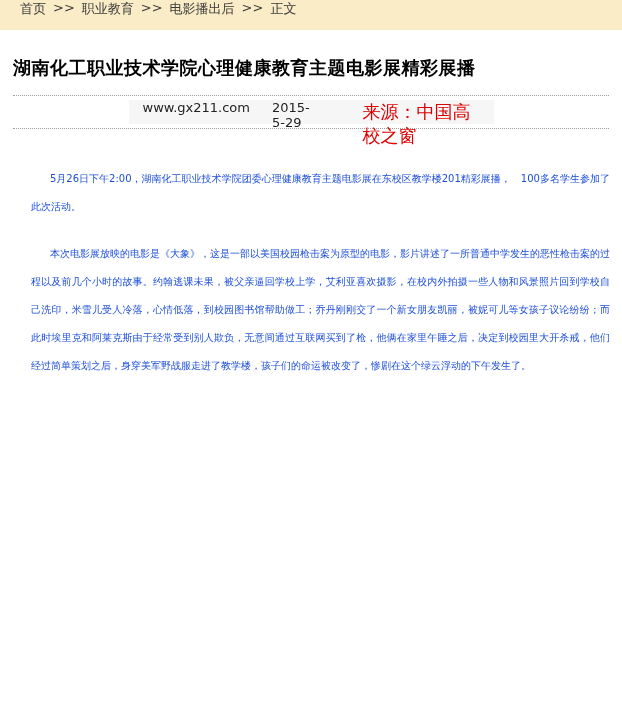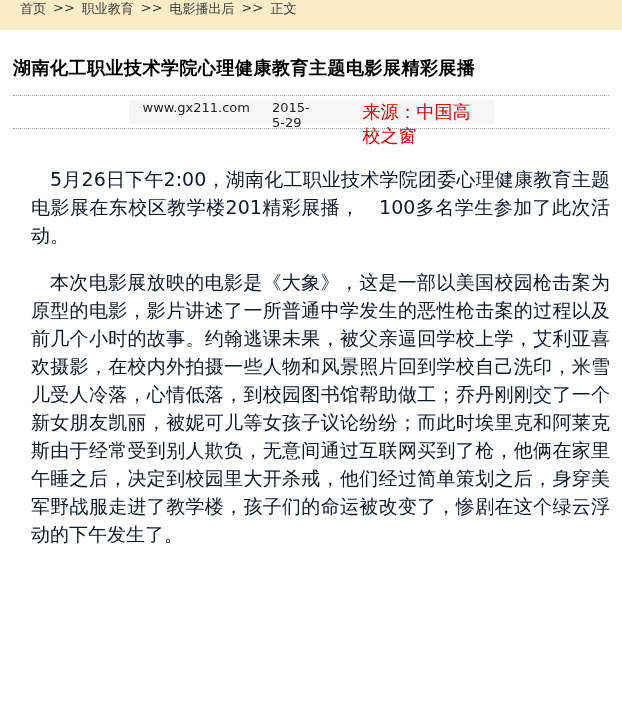--- a/index.html
+++ b/index.html
@@ -56,23 +56,23 @@
   .meta-date { margin-left: 22px; }
   .meta-source {
     margin-left: 42px;
     color: #dd0000;
     font-size: 18px;
   }
 
   
   .content {
     padding: 36px 12px 0 31px;
-    font-size: 19px;
+    font-size: 10px;
     line-height: 28px;
-    color: #0f172a;
+    color: #1d4ed8;
     text-align: justify;
   }
   .content p {
     margin: 0 0 19px;
     text-indent: 19px;
   }
 </style>
 </head>
 <body>
 

